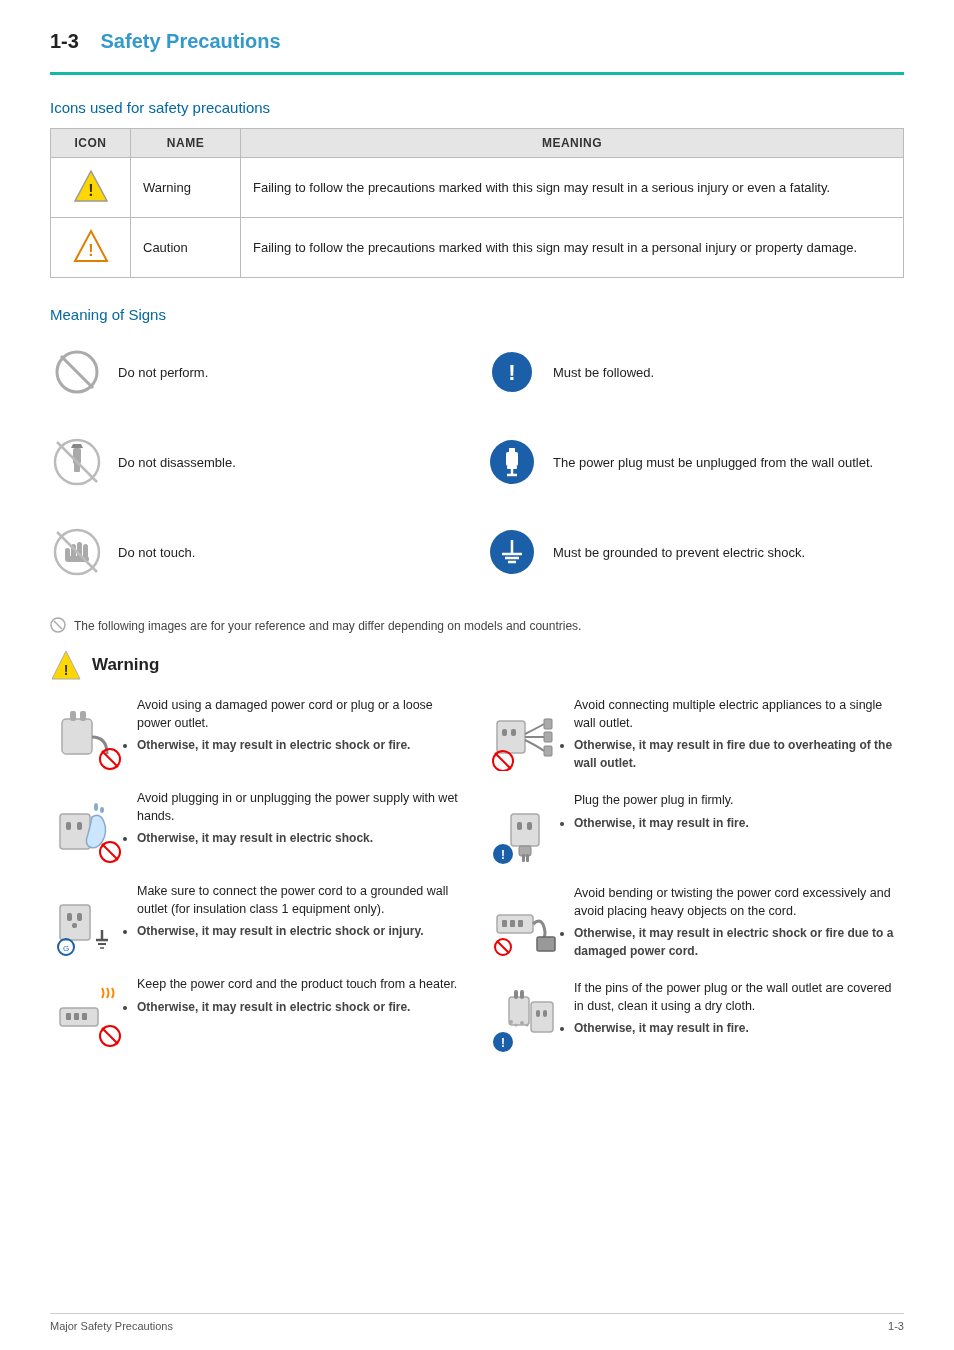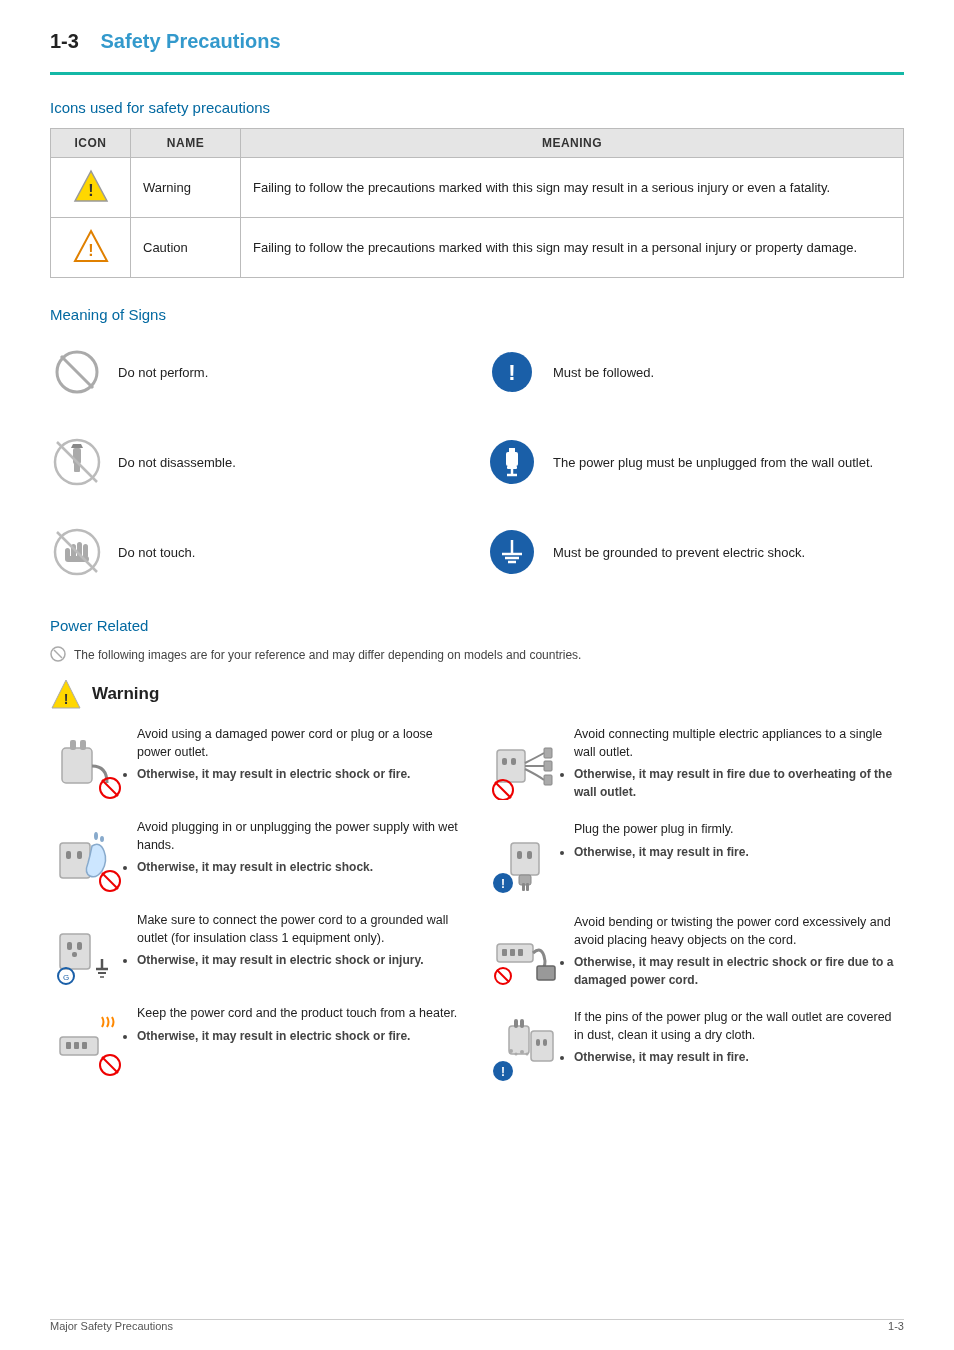--- a/index.html
+++ b/index.html
@@ -150,20 +150,21 @@
     .page-footer {
       position: absolute;
       bottom: 18px;
       left: 50px;
       right: 50px;
       display: flex;
       justify-content: space-between;
       font-size: 11px;
       color: #555;
       border-top: 1px solid #ccc;
+      padding-top: 6px;
     }
 
     
     svg { display: inline-block; }
   </style>
 </head>
 <body>
 
 <div class="page">
 
@@ -294,21 +295,20 @@
             <line x1="22" y1="36" x2="30" y2="36" stroke="white" stroke-width="2.5"></line>
           </svg>
         </div>
         <span>Must be grounded to prevent electric shock.</span>
       </div>
 
     </div>
   </div>
 
   <div class="power-section">
-    <h2 class="section-heading">Power Related</h2>
     <div class="power-note">
       <svg width="16" height="16" viewBox="0 0 16 16">
         <circle cx="8" cy="8" r="7" fill="none" stroke="#aaa" stroke-width="1.5"></circle>
         <line x1="4" y1="4" x2="12" y2="12" stroke="#aaa" stroke-width="1.5"></line>
       </svg>
       <span>The following images are for your reference and may differ depending on models and countries.</span>
     </div>
 
     <div style="display:flex; align-items:center; gap:10px; margin-bottom:16px;">
       <svg width="32" height="32" viewBox="0 0 32 32">

